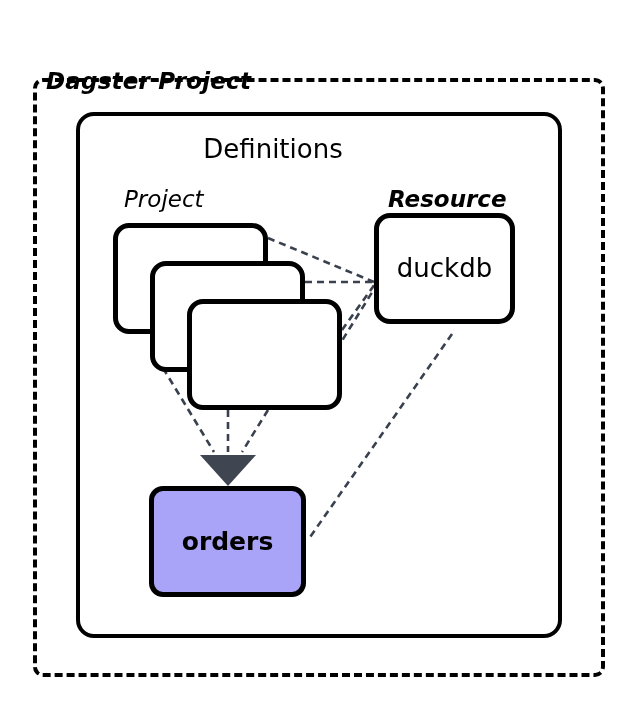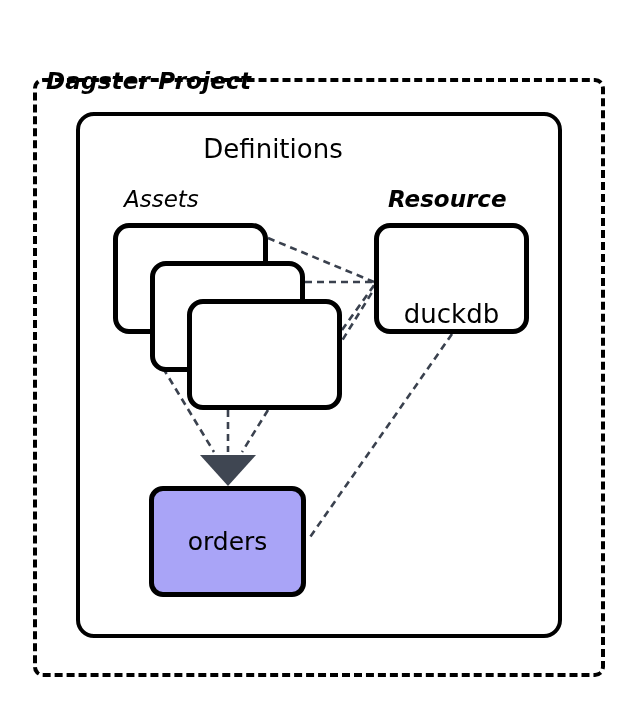--- a/index.html
+++ b/index.html
@@ -109,45 +109,44 @@
     justify-content: center;
   }
 
   .asset-card { width: 155px; height: 111px; }
   .asset-card-1 { left: 113px; top: 223px; z-index: 3; }
   .asset-card-2 { left: 150px; top: 261px; z-index: 4; }
   .asset-card-3 { left: 187px; top: 299px; z-index: 5; }
 
   .resource-node {
     left: 374px;
-    top: 223px;
-    width: 155px;
+    top: 213px;
+    width: 141px;
     height: 111px;
     z-index: 5;
-    justify-content: flex-end;
   }
   .resource-label {
     font-size: 26px;
     font-weight: 400;
     line-height: 1.1;
   }
 
   .downstream-node {
     left: 149px;
     top: 486px;
     width: 157px;
     height: 111px;
     background: #a9a4f7;
     border-width: 5px;
     border-radius: 14px;
     z-index: 6;
   }
   .downstream-label {
     font-size: 25px;
-    font-weight: 400;
+    font-weight: 700;
     line-height: 1.18;
     text-align: center;
     white-space: nowrap;
   }
   .downstream-label span { display: block; }
 </style>
 </head>
 <body>
 
 <div id="diagram-root">
@@ -173,21 +172,21 @@
     <line x1="452" y1="334" x2="308" y2="540" stroke="#3a414e" stroke-width="2.6" stroke-dasharray="7 5"></line>
   </svg>
 
   <div class="project-title">Dagster Project</div>
 
   <div class="project-frame"></div>
 
   <div class="definitions-frame"></div>
   <div class="definitions-title">Definitions</div>
 
-  <div class="section-caption caption-assets">Assets</div>
+  <div class="section-caption caption-assets">Project</div>
   <div class="section-caption caption-resource">Resource</div>
 
   <div class="node asset-card asset-card-1"></div>
   <div class="node asset-card asset-card-2"></div>
   <div class="node asset-card asset-card-3"></div>
 
   <div class="node resource-node">
     <div class="resource-label">duckdb</div>
   </div>
 

